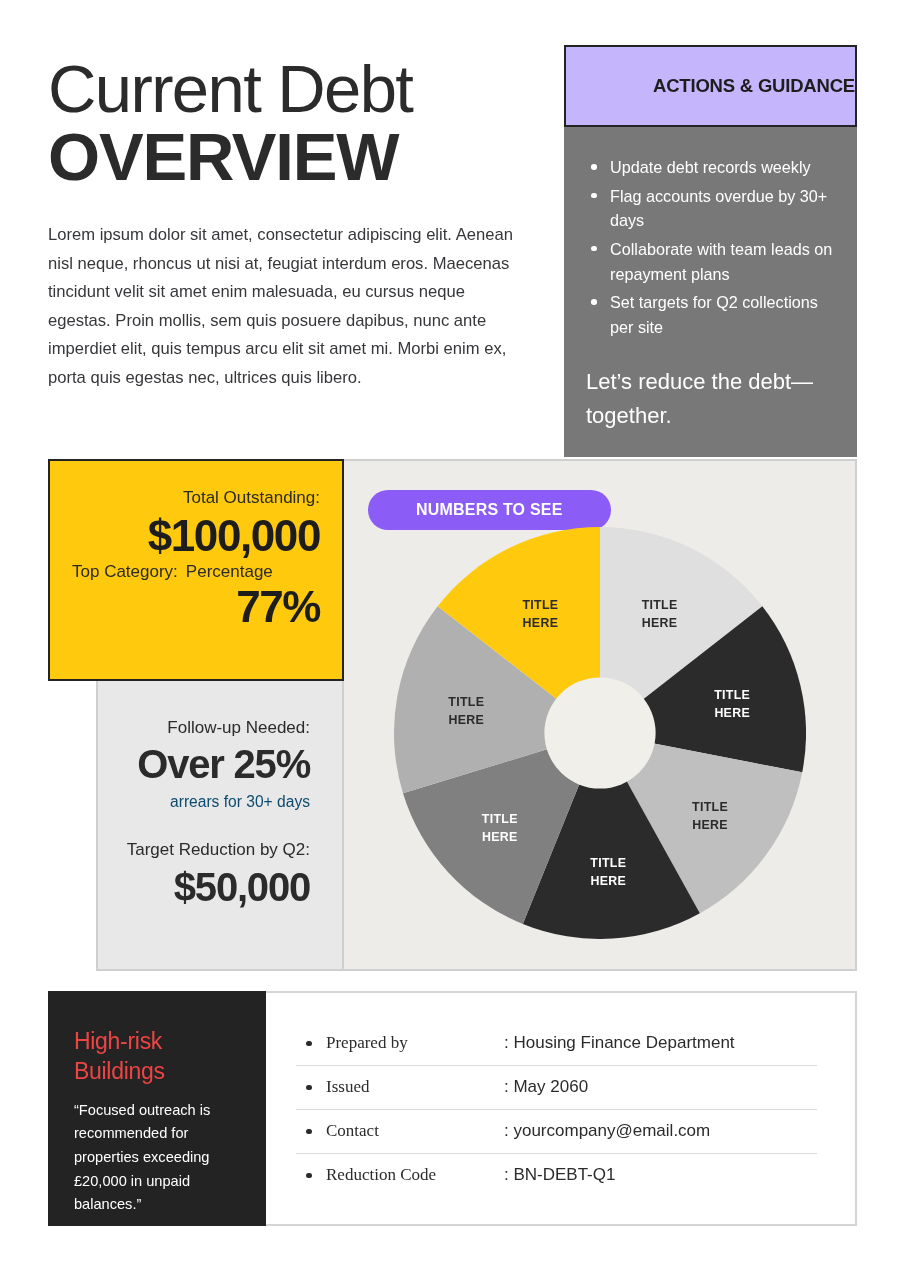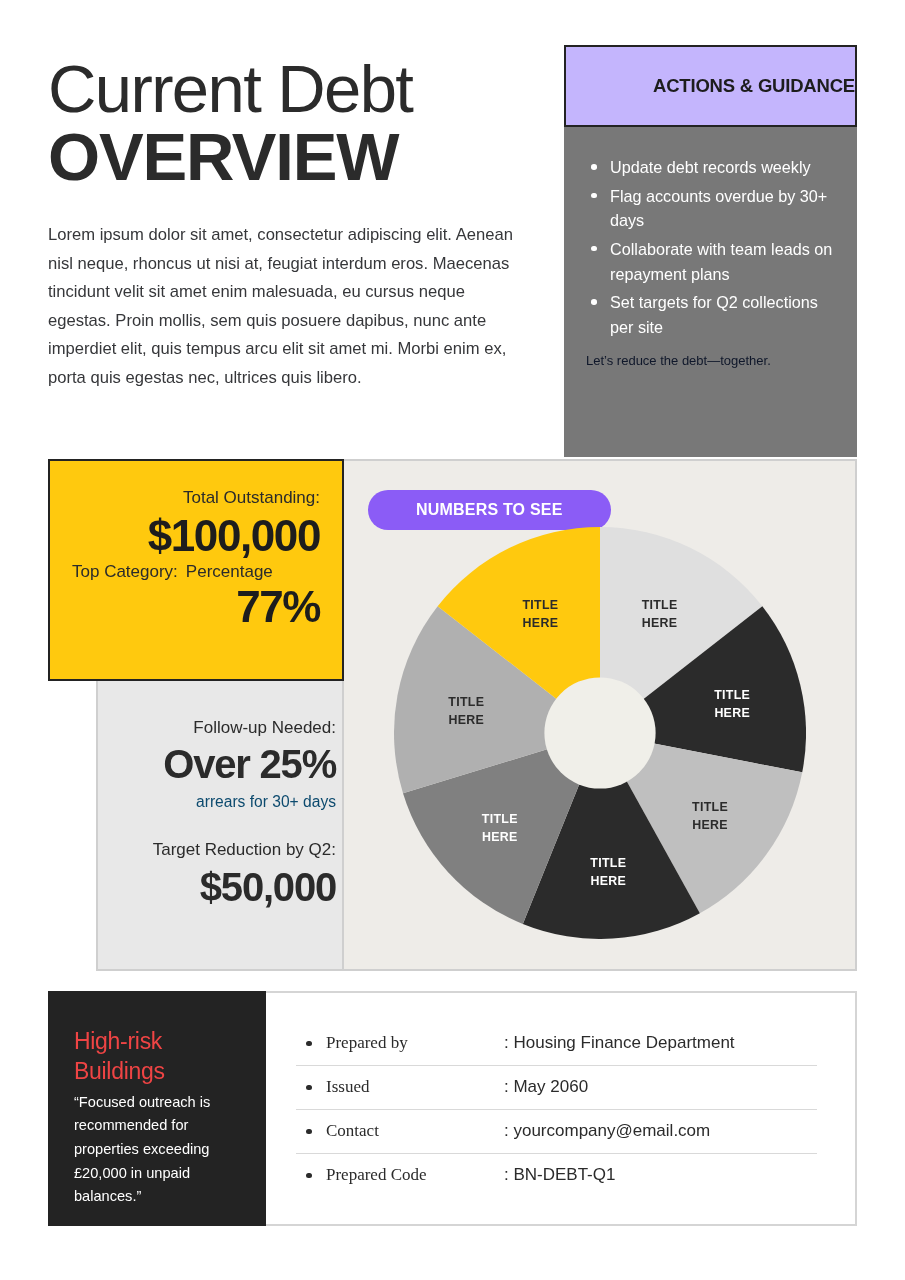--- a/index.html
+++ b/index.html
@@ -94,23 +94,23 @@
     content: "";
     position: absolute;
     left: 5px;
     top: 9px;
     width: 5.5px;
     height: 5.5px;
     border-radius: 50%;
     background: #ffffff;
   }
   .actions-tagline {
-    margin-top: 12px;
-    color: #0f172a;
-    font-size: 13px;
+    margin-top: 26px;
+    color: #ffffff;
+    font-size: 22px;
     line-height: 1.52;
   }
 
   
   .mid {
     position: absolute;
     left: 48px;
     top: 459px;
     width: 809px;
     height: 512px;
@@ -127,21 +127,21 @@
     border: 2px solid #232323;
     border-right: 2px solid #232323;
     height: 222px;
     padding: 26px 22px 0 22px;
   }
   .stat-gray {
     flex: 1;
     background: #e8e8e8;
     border: 2px solid #cfcfcf;
     border-top: none;
-    padding: 36px 6px 0 22px;
+    padding: 36px 32px 0 22px;
     margin-left: 48px;
   }
   .stat-label {
     font-size: 17px;
     color: #2b2b2b;
     line-height: 1.3;
   }
   .stat-label-dark { color: #2b2b2b; }
   .stat-big {
     font-size: 44px;
@@ -235,21 +235,21 @@
     color: #ef4444;
     font-size: 23px;
     font-weight: 500;
     line-height: 1.3;
     letter-spacing: -0.3px;
   }
   .bottom-dark-quote {
     color: #ffffff;
     font-size: 14.6px;
     line-height: 1.62;
-    margin-top: 4px;
+    margin-top: 12px;
   }
   .bottom-table {
     flex: 1;
     padding: 18px 30px 18px 30px;
     display: flex;
     flex-direction: column;
     justify-content: center;
   }
   .trow {
     display: flex;
@@ -381,19 +381,19 @@
         </div>
         <div class="trow">
           <div class="tkey">Issued</div>
           <div class="tval">: May 2060</div>
         </div>
         <div class="trow">
           <div class="tkey">Contact</div>
           <div class="tval">: yourcompany@email.com</div>
         </div>
         <div class="trow">
-          <div class="tkey">Prepared Code</div>
+          <div class="tkey">Reduction Code</div>
           <div class="tval">: BN-DEBT-Q1</div>
         </div>
       </div>
   </div>
 
 </div>
 
 </body></html>

